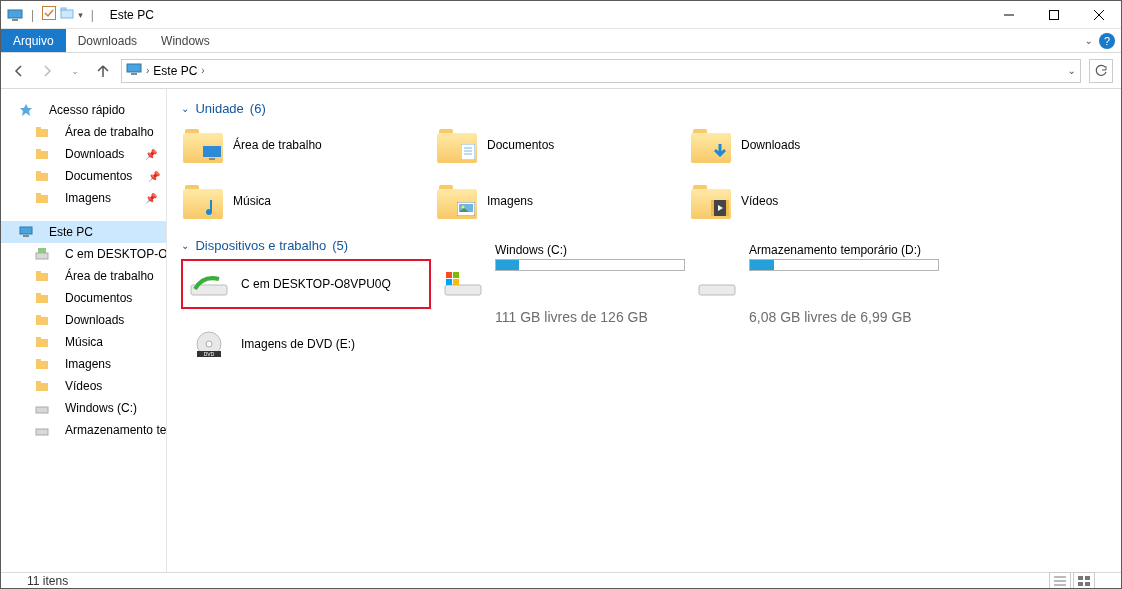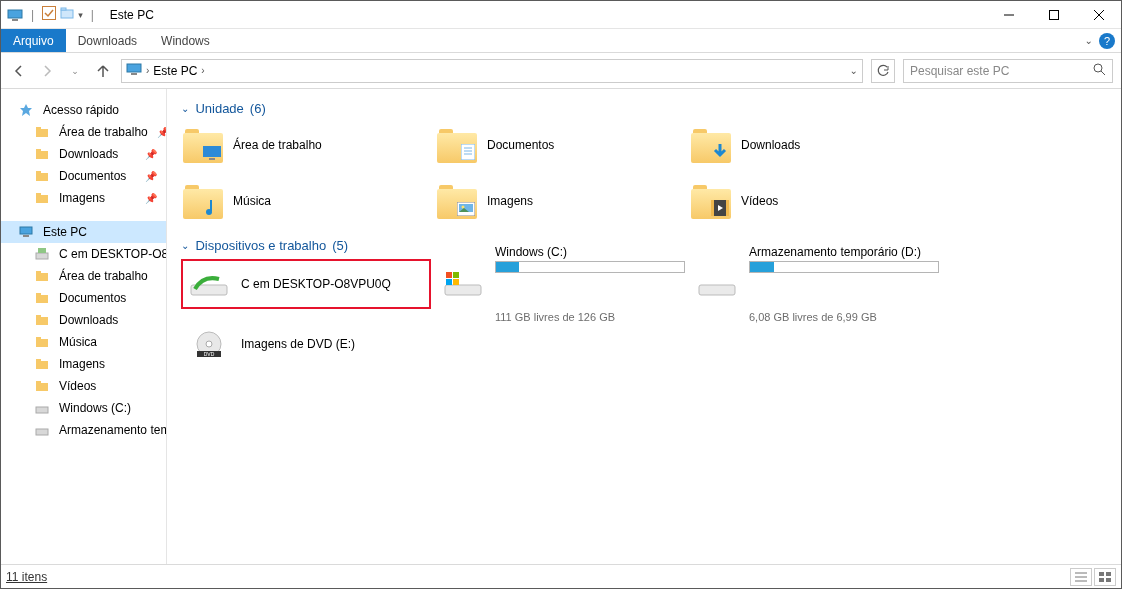--- a/index.html
+++ b/index.html
@@ -24,42 +24,42 @@
 .nav-arrow.active { color: #444; }
 .addr-bar { flex: 1; height: 24px; border: 1px solid #ccc; display: flex; align-items: center; padding: 0 4px; gap: 4px; }
 .addr-crumb { display: flex; align-items: center; gap: 2px; }
 .addr-chev { font-size: 10px; color: #555; }
 .addr-right { margin-left: auto; display: flex; align-items: center; gap: 4px; }
 .refresh-btn { width: 24px; height: 24px; border: 1px solid #ccc; display: flex; align-items: center; justify-content: center; color: #555; }
 .search-box { width: 210px; height: 24px; border: 1px solid #ccc; display: flex; align-items: center; padding: 0 6px; color: #888; }
 .search-box .sicon { margin-left: auto; color: #555; }
 .body-area { flex: 1; display: flex; overflow: hidden; }
 .sidebar { width: 166px; border-right: 1px solid #e5e5e5; padding-top: 10px; overflow: hidden; white-space: nowrap; }
-.side-item { display: flex; align-items: center; height: 22px; padding-left: 18px; gap: 10px; font-size: 12px; }
+.side-item { display: flex; align-items: center; height: 22px; padding-left: 18px; gap: 16px; font-size: 12px; }
 .side-item.sub { padding-left: 34px; }
 .side-item.selected { background: #cce8ff; }
 .side-pin { margin-left: auto; margin-right: 8px; color: #7a7a7a; font-size: 10px; }
 .side-group-gap { height: 12px; }
 .content { flex: 1; overflow: hidden; padding: 10px 14px 0 14px; }
 .section-header { display: flex; align-items: center; gap: 6px; color: #12569b; font-size: 13px; margin: 2px 0 6px 0; }
 .section-header .chev { font-size: 10px; }
 .grid3 { display: grid; grid-template-columns: repeat(3, 250px); column-gap: 4px; row-gap: 10px; margin-bottom: 14px; }
 .folder-item { display: flex; align-items: center; gap: 10px; height: 46px; padding: 2px; }
 .folder-ico { width: 40px; height: 40px; position: relative; }
 .folder-shape { width: 40px; height: 30px; background: linear-gradient(#ffe9a6,#f7c968); border-radius: 2px; position: absolute; bottom: 2px; }
 .folder-tab { width: 14px; height: 6px; background: #f7c968; border-radius: 2px 2px 0 0; position: absolute; top: 4px; left: 2px; }
 .folder-overlay { position: absolute; right: 2px; bottom: 2px; }
 .drive-item { display: flex; align-items: center; gap: 12px; height: 50px; padding: 2px 6px; border: 2px solid transparent; }
 .drive-item.highlighted { border: 2px solid #e6132d; }
 .drive-ico { width: 40px; height: 30px; position: relative; }
 .drive-text { display: flex; flex-direction: column; gap: 2px; font-size: 12px; }
 .usage-bar { width: 190px; height: 12px; border: 1px solid #b5b5b5; background: #fff; position: relative; }
 .usage-fill { height: 100%; background: #26a0da; }
-.usage-sub { color: #6d6d6d; font-size: 11px; margin-top: 36px; }
-.statusbar { height: 24px; border-top: 1px solid #dadada; display: flex; align-items: center; padding: 0 5px; font-size: 12px; color: #333; text-decoration: underline; }
+.usage-sub { color: #6d6d6d; font-size: 14px; margin-top: 36px; }
+.statusbar { height: 16px; border-top: 1px solid #dadada; display: flex; align-items: center; padding: 0 26px; font-size: 12px; color: #333; }
 .statusbar-right { margin-left: auto; display: flex; gap: 2px; }
 .view-btn { width: 22px; height: 18px; border: 1px solid #ccc; display: flex; align-items: center; justify-content: center; font-size: 10px; color: #555; }
 
 
 .ico-quick { width:14px; height:14px; }
 .ico-quick svg, .ico-folder-sm svg, .ico-pc svg, .ico-net svg, .ico-drv svg { display:block; }
 .ico-folder-sm { width:14px; height:14px; }
 .ico-pc { width:14px; height:14px; }
 .ico-net { width:14px; height:14px; }
 </style>
@@ -152,27 +152,20 @@
     <div class="addr-right">
       <span style="font-size:10px;color:#555">⌄</span>
     </div>
   </div>
   <div class="refresh-btn">
       <svg width="14" height="14">
         <path d="M11 3 A5 5 0 1 0 12 8" stroke="#555" fill="none" stroke-width="1.2"></path>
         <path d="M12 2 L12 6 L8 6" stroke="#555" fill="none"></path>
       </svg>
     </div>
-  <div class="search-box">
-    <span>Pesquisar este PC</span>
-    <span class="sicon"><svg width="13" height="13">
-          <circle cx="5" cy="5" r="4" stroke="#555" fill="none"></circle>
-          <line x1="8" y1="8" x2="12" y2="12" stroke="#555"></line>
-        </svg></span>
-  </div>
 </div>
 
 <div class="body-area">
 
   <div class="sidebar">
     <div class="side-item">
       <span class="ico-quick">
           <svg width="14" height="14">
             <polygon points="7,1 9,5 13,5 10,8 11,13 7,10 3,13 4,8 1,5 5,5" fill="#5aa8e0"></polygon>
           </svg>

